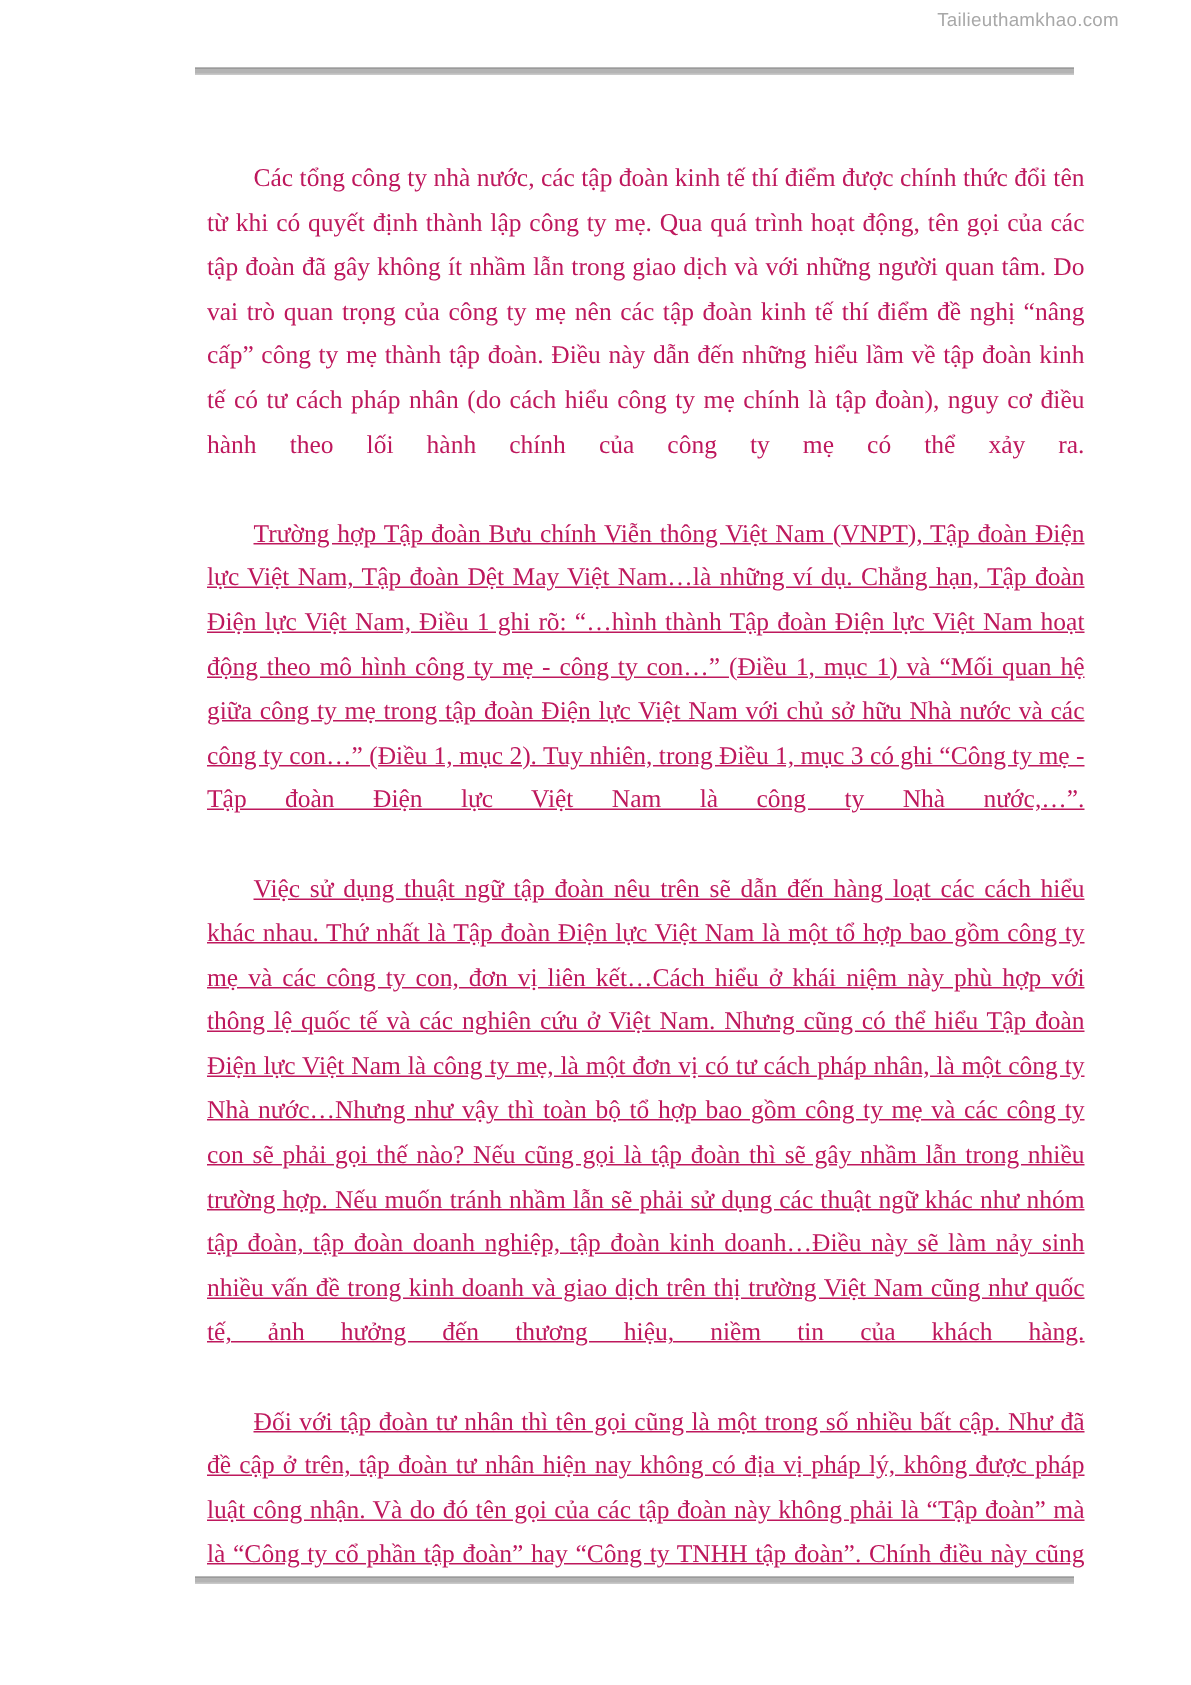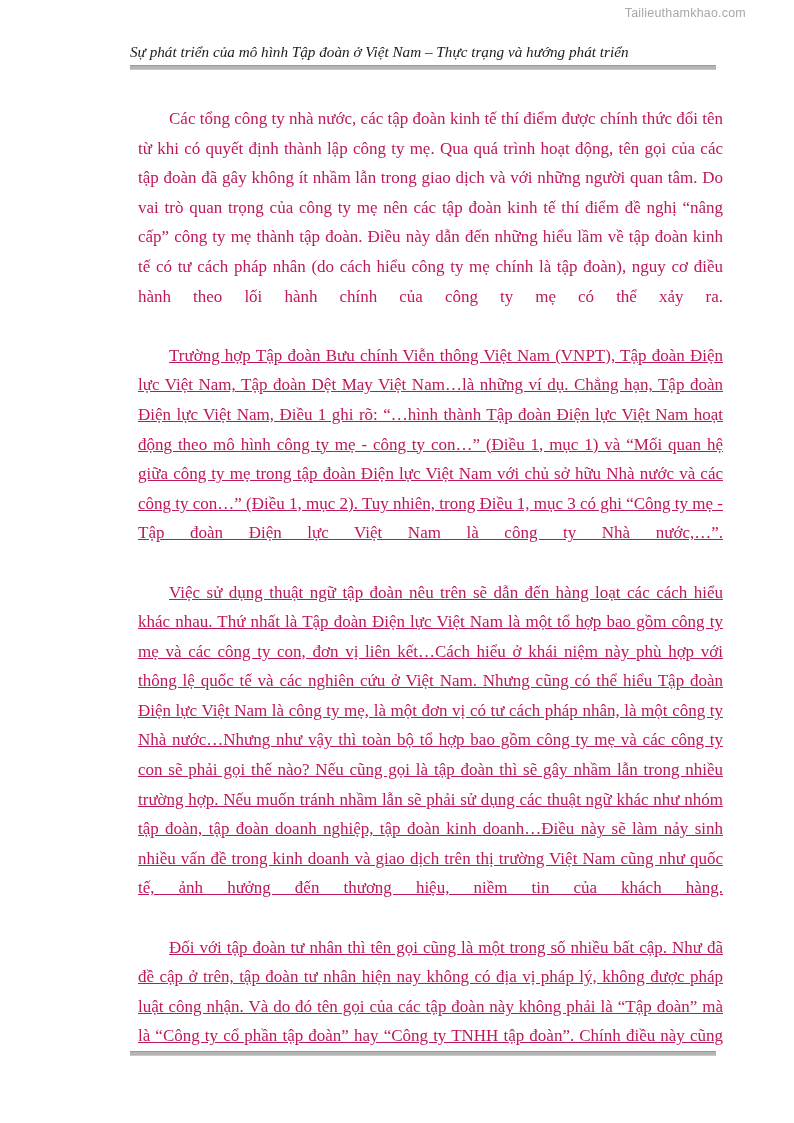--- a/index.html
+++ b/index.html
@@ -105,21 +105,20 @@
   }
 </style>
 </head>
 <body>
 
 <div class="page">
 
   <div class="watermark">Tailieuthamkhao.com</div>
 
   <div class="header">
-    <div class="header-title">Sự phát triển của mô hình Tập đoàn ở Việt Nam – Thực trạng và hướng phát triển</div>
     <div class="rule"></div>
   </div>
 
   <div class="body-text">
     <p class="para">Các tổng công ty nhà nước, các tập đoàn kinh tế thí điểm được chính thức đổi tên từ khi có quyết định thành lập công ty mẹ. Qua quá trình hoạt động, tên gọi của các tập đoàn đã gây không ít nhầm lẫn trong giao dịch và với những người quan tâm. Do vai trò quan trọng của công ty mẹ nên các tập đoàn kinh tế thí điểm đề nghị “nâng cấp” công ty mẹ thành tập đoàn. Điều này dẫn đến những hiểu lầm về tập đoàn kinh tế có tư cách pháp nhân (do cách hiểu công ty mẹ chính là tập đoàn), nguy cơ điều hành theo lối hành chính của công ty mẹ có thể xảy ra.</p>
     <p class="para">Trường hợp Tập đoàn Bưu chính Viễn thông Việt Nam (VNPT), Tập đoàn Điện lực Việt Nam, Tập đoàn Dệt May Việt Nam…là những ví dụ. Chẳng hạn, Tập đoàn Điện lực Việt Nam, Điều 1 ghi rõ: “…hình thành Tập đoàn Điện lực Việt Nam hoạt động theo mô hình công ty mẹ - công ty con…” (Điều 1, mục 1) và “Mối quan hệ giữa công ty mẹ trong tập đoàn Điện lực Việt Nam với chủ sở hữu Nhà nước và các công ty con…” (Điều 1, mục 2). Tuy nhiên, trong Điều 1, mục 3 có ghi “Công ty mẹ - Tập đoàn Điện lực Việt Nam là công ty Nhà nước,…”.</p>
     <p class="para">Việc sử dụng thuật ngữ tập đoàn nêu trên sẽ dẫn đến hàng loạt các cách hiểu khác nhau. Thứ nhất là Tập đoàn Điện lực Việt Nam là một tổ hợp bao gồm công ty mẹ và các công ty con, đơn vị liên kết…Cách hiểu ở khái niệm này phù hợp với thông lệ quốc tế và các nghiên cứu ở Việt Nam. Nhưng cũng có thể hiểu Tập đoàn Điện lực Việt Nam là công ty mẹ, là một đơn vị có tư cách pháp nhân, là một công ty Nhà nước…Nhưng như vậy thì toàn bộ tổ hợp bao gồm công ty mẹ và các công ty con sẽ phải gọi thế nào? Nếu cũng gọi là tập đoàn thì sẽ gây nhầm lẫn trong nhiều trường hợp. Nếu muốn tránh nhầm lẫn sẽ phải sử dụng các thuật ngữ khác như nhóm tập đoàn, tập đoàn doanh nghiệp, tập đoàn kinh doanh…Điều này sẽ làm nảy sinh nhiều vấn đề trong kinh doanh và giao dịch trên thị trường Việt Nam cũng như quốc tế, ảnh hưởng đến thương hiệu, niềm tin của khách hàng.</p>
     <p class="para">Đối với tập đoàn tư nhân thì tên gọi cũng là một trong số nhiều bất cập. Như đã đề cập ở trên, tập đoàn tư nhân hiện nay không có địa vị pháp lý, không được pháp luật công nhận. Và do đó tên gọi của các tập đoàn này không phải là “Tập đoàn” mà là “Công ty cổ phần tập đoàn” hay “Công ty TNHH tập đoàn”. Chính điều này cũng</p>
   </div>
 

